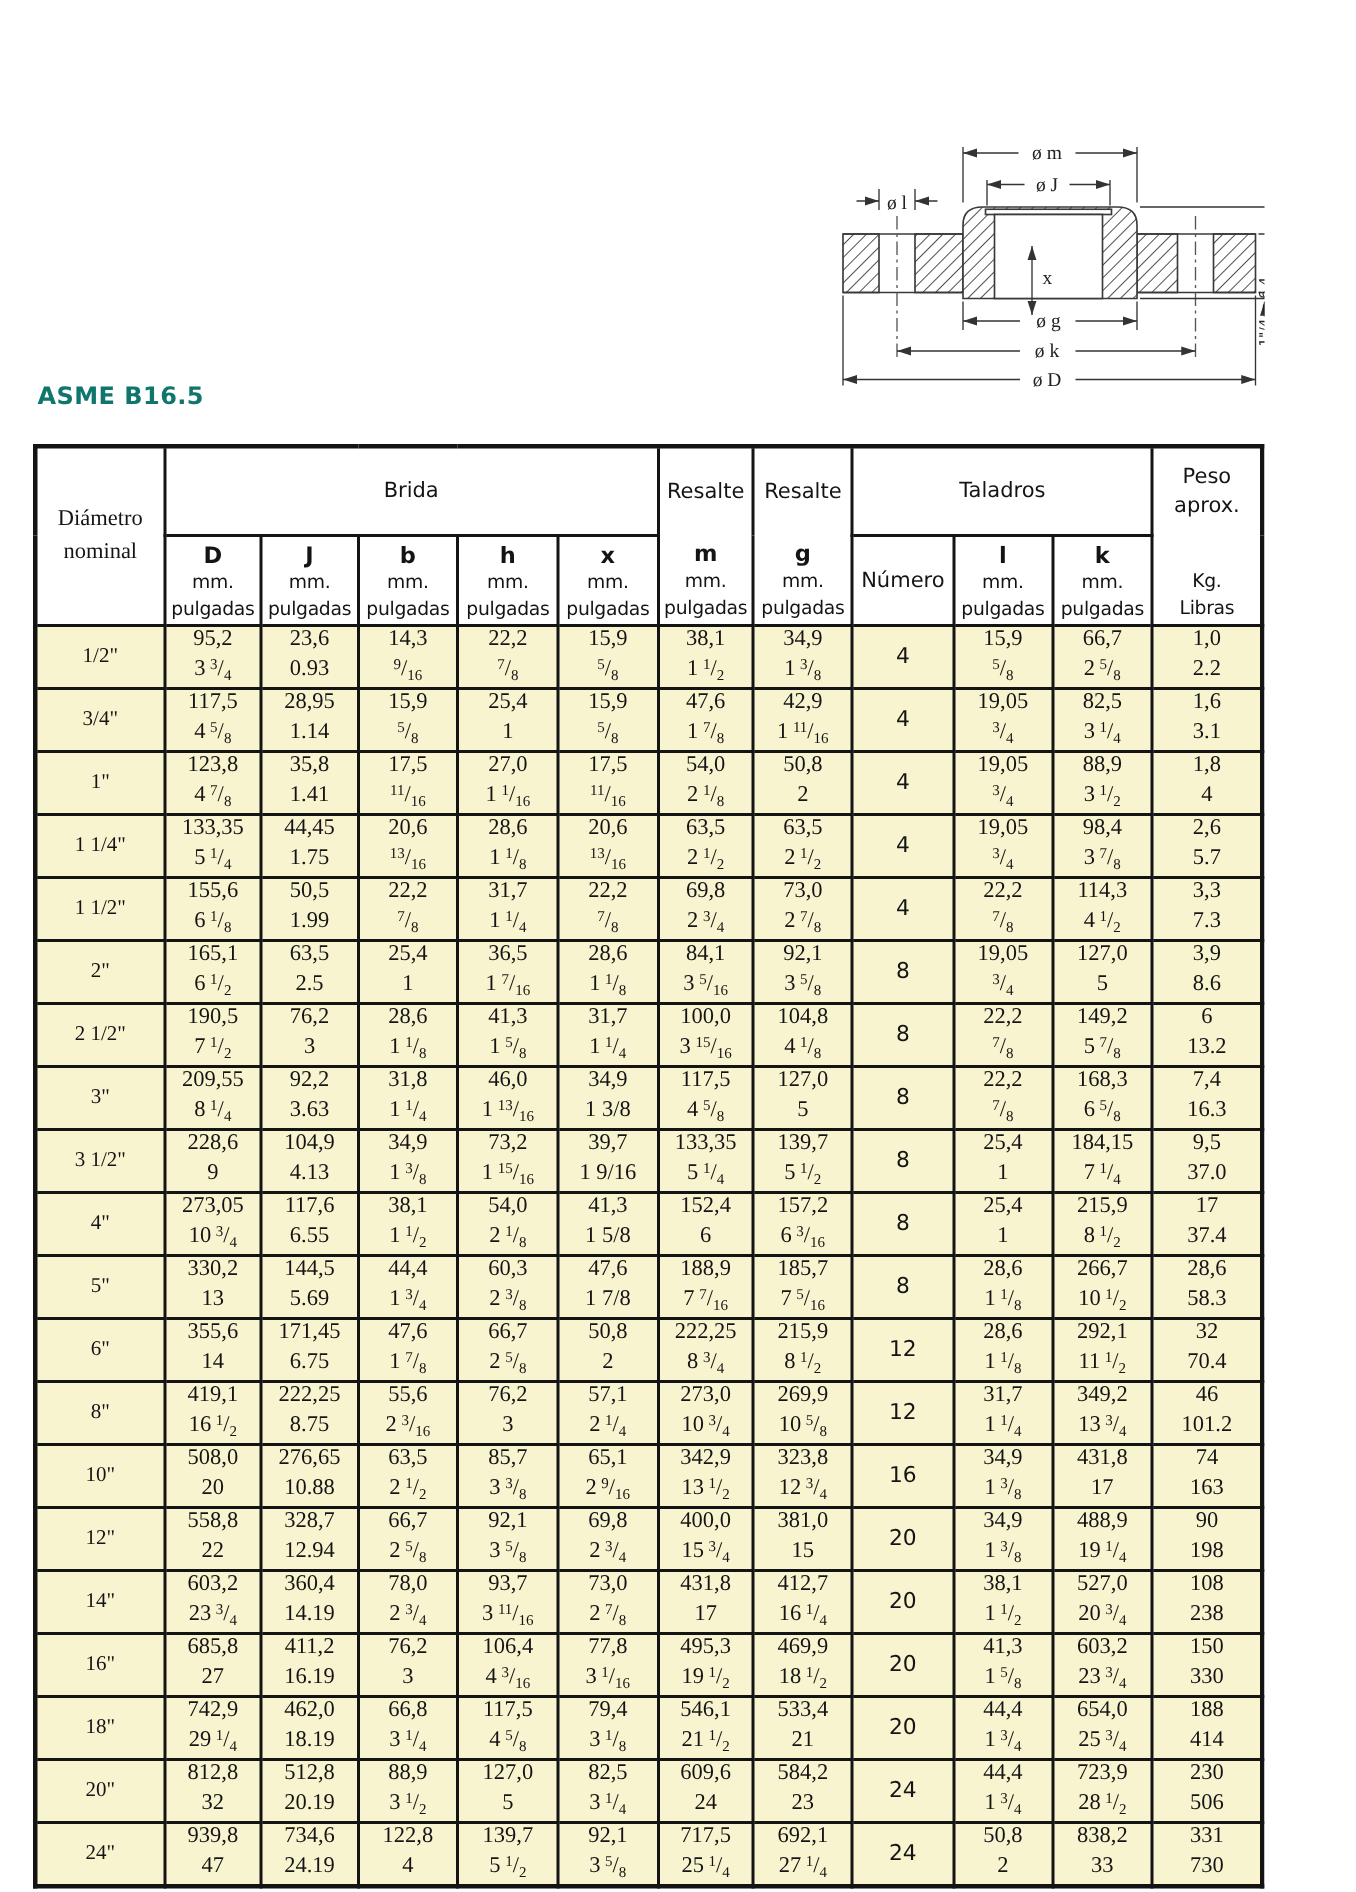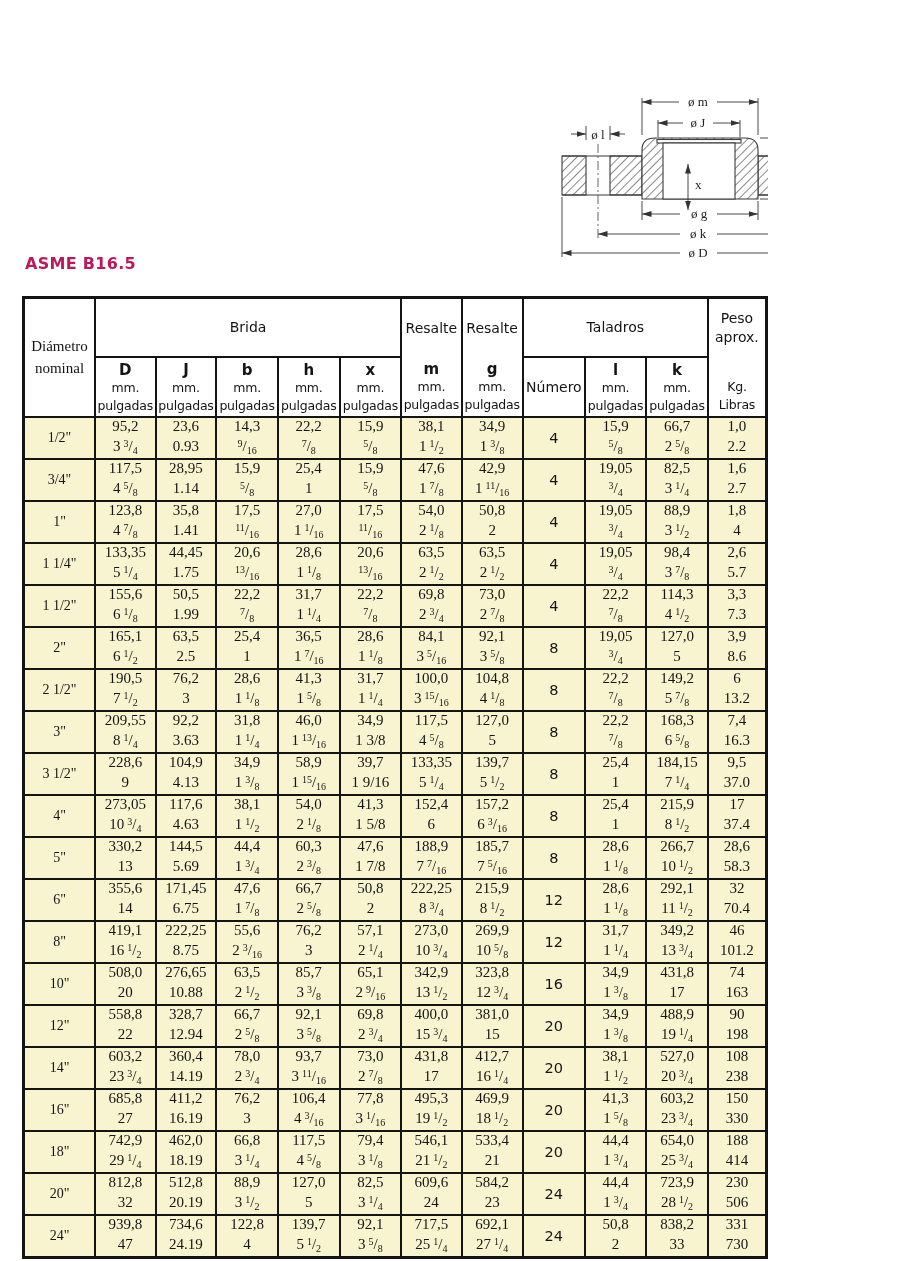--- a/index.html
+++ b/index.html
@@ -1,19 +1,19 @@
 <!DOCTYPE html>
 <html><head>
 <meta charset="utf-8">
 <style>
   html,body{margin:0;padding:0;background:#ffffff;}
-  .page{position:relative;width:768px;height:1261px;background:#ffffff;overflow:hidden;
+  .page{position:relative;width:843px;height:1261px;background:#ffffff;overflow:hidden;
         font-family:"Liberation Serif",serif;color:#141414;}
   .title{position:absolute;left:25px;top:254px;font:bold 16px "DejaVu Sans",sans-serif;
-         color:#be185d;letter-spacing:.3px;}
+         color:#0f766e;letter-spacing:.3px;}
   .diagram{position:absolute;left:545px;top:78px;width:359px;height:196px;}
   .diagram text{font-family:"Liberation Serif",serif;font-size:13px;fill:#222;}
   .diagram .note-t{font-family:"DejaVu Sans",sans-serif;font-size:9px;}
   table.flg{position:absolute;left:22px;top:296px;border-collapse:collapse;table-layout:fixed;
             border:3px solid #141414;}
   .flg th,.flg td{border:2px solid #141414;padding:0;text-align:center;vertical-align:middle;}
   .flg thead th{background:#ffffff;font-weight:normal;}
   .flg tbody td{background:#f9f4d0;}
   .grp{font:14px "DejaVu Sans",sans-serif;}
   .diam{font:15px "Liberation Serif",serif;vertical-align:top;padding-top:12px;line-height:22px;}
@@ -290,21 +290,21 @@
           <td>
             <div class="l1">19,05</div>
             <div class="l2"><sup>3</sup>/<sub>4</sub></div>
           </td>
           <td>
             <div class="l1">82,5</div>
             <div class="l2">3 <sup>1</sup>/<sub>4</sub></div>
           </td>
           <td>
             <div class="l1">1,6</div>
-            <div class="l2">2.7</div>
+            <div class="l2">3.1</div>
           </td>
         </tr>
         <tr>
           <td class="rowlabel">1"</td>
           <td>
             <div class="l1">123,8</div>
             <div class="l2">4 <sup>7</sup>/<sub>8</sub></div>
           </td>
           <td>
             <div class="l1">35,8</div>
@@ -572,21 +572,21 @@
           </td>
           <td>
             <div class="l1">104,9</div>
             <div class="l2">4.13</div>
           </td>
           <td>
             <div class="l1">34,9</div>
             <div class="l2">1 <sup>3</sup>/<sub>8</sub></div>
           </td>
           <td>
-            <div class="l1">58,9</div>
+            <div class="l1">73,2</div>
             <div class="l2">1 <sup>15</sup>/<sub>16</sub></div>
           </td>
           <td>
             <div class="l1">39,7</div>
             <div class="l2">1 9/16</div>
           </td>
           <td>
             <div class="l1">133,35</div>
             <div class="l2">5 <sup>1</sup>/<sub>4</sub></div>
           </td>
@@ -609,21 +609,21 @@
           </td>
         </tr>
         <tr>
           <td class="rowlabel">4"</td>
           <td>
             <div class="l1">273,05</div>
             <div class="l2">10 <sup>3</sup>/<sub>4</sub></div>
           </td>
           <td>
             <div class="l1">117,6</div>
-            <div class="l2">4.63</div>
+            <div class="l2">6.55</div>
           </td>
           <td>
             <div class="l1">38,1</div>
             <div class="l2">1 <sup>1</sup>/<sub>2</sub></div>
           </td>
           <td>
             <div class="l1">54,0</div>
             <div class="l2">2 <sup>1</sup>/<sub>8</sub></div>
           </td>
           <td>

